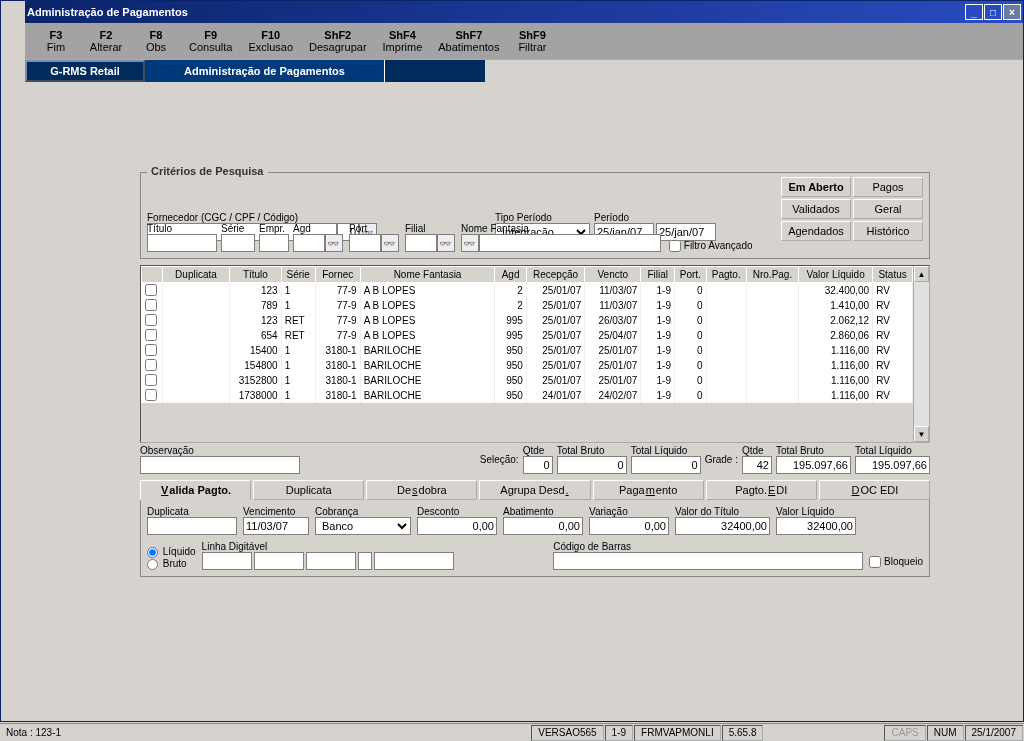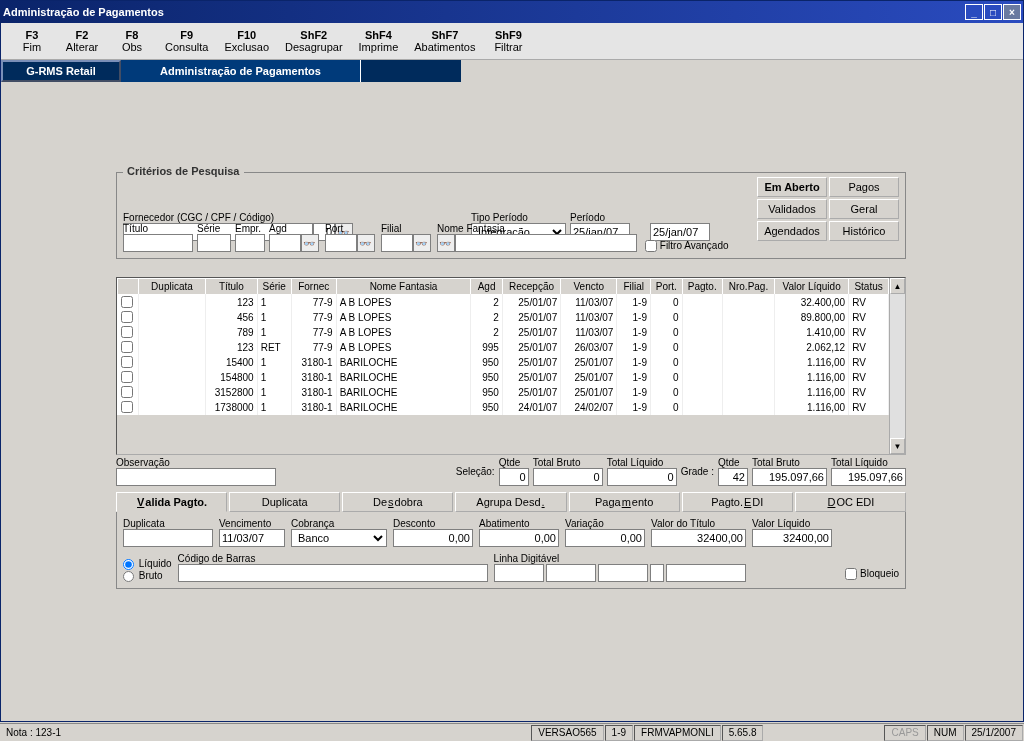--- a/index.html
+++ b/index.html
@@ -10,20 +10,21 @@
   background: #d6d3ce;
   width: 1024px;
   height: 741px;
   overflow: hidden;
 }
 .window {
   width: 1024px;
   height: 722px;
   border: 1px solid #0a246a;
   background: #d6d3ce;
+  padding-left: 24px;
 }
 .titlebar {
   background: linear-gradient(to right, #0a246a, #2a4bbf);
   height: 22px;
   display: flex;
   align-items: center;
   justify-content: space-between;
   padding: 0 2px;
   color: #fff;
   font-weight: bold;
@@ -33,21 +34,21 @@
   width: 18px; height: 16px;
   background: #2a4bbf;
   border: 1px solid #fff;
   display: inline-flex;
   align-items: center;
   justify-content: center;
   color: #fff;
   font-size: 10px;
 }
 .menubar {
-  background: #e5e5e5;
+  background: #a3a3a3;
   display: flex;
   border-bottom: 1px solid #aaa;
   padding: 4px 6px;
 }
 .menu-item {
   text-align: center;
   padding: 2px 8px;
   min-width: 50px;
 }
 .menu-item .key { font-weight: bold; }
@@ -70,21 +71,21 @@
 .topbar .seg3 { width: 240px; background: #003a7a; }
 .inner {
   margin: 90px auto 0 115px;
   width: 790px;
   background: #d6d3ce;
 }
 .groupbox {
   border: 1px solid #888;
   padding: 4px 6px 6px 6px;
   position: relative;
-  margin-bottom: 18px;
+  margin-bottom: 6px;
 }
 .group-title {
   position: absolute;
   top: -8px;
   left: 6px;
   background: #d6d3ce;
   padding: 0 4px;
   font-weight: bold;
   font-size: 11px;
   color: #333;
@@ -289,21 +290,21 @@
         </div>
         <div style="width:110px"></div>
         <div class="col" style="width:95px">
           <span class="label">Tipo Período</span>
           <select class="dd">
             <option>Integração</option>
           </select>
         </div>
         <div class="col" style="width:130px">
           <span class="label">Período</span>
-          <div style="display:flex;gap:20px">
+          <div style="display:flex;gap:2px">
             <input class="txt" style="width: 60px;" value="25/jan/07">
             <input class="txt" style="width: 60px;" value="25/jan/07">
           </div>
         </div>
         <div class="btn-grid">
           <button class="btn" style="font-weight:bold">Em Aberto</button>
           <button class="btn">Pagos</button>
           <button class="btn">Validados</button>
           <button class="btn">Geral</button>
           <button class="btn">Agendados</button>
@@ -394,37 +395,20 @@
                 <td class="r">1-9</td>
                 <td class="r">0</td>
                 <td class="r"></td>
                 <td class="r"></td>
                 <td class="r">32.400,00</td>
                 <td class="">RV</td>
               </tr>
               <tr>
                 <td><input type="checkbox" style=""></td>
                 <td class=""></td>
-                <td class="r">456</td>
-                <td class="">1</td>
-                <td class="r">77-9</td>
-                <td class="">A B LOPES</td>
-                <td class="r">2</td>
-                <td class="r">25/01/07</td>
-                <td class="r">11/03/07</td>
-                <td class="r">1-9</td>
-                <td class="r">0</td>
-                <td class="r"></td>
-                <td class="r"></td>
-                <td class="r">89.800,00</td>
-                <td class="">RV</td>
-              </tr>
-              <tr>
-                <td><input type="checkbox" style=""></td>
-                <td class=""></td>
                 <td class="r">789</td>
                 <td class="">1</td>
                 <td class="r">77-9</td>
                 <td class="">A B LOPES</td>
                 <td class="r">2</td>
                 <td class="r">25/01/07</td>
                 <td class="r">11/03/07</td>
                 <td class="r">1-9</td>
                 <td class="r">0</td>
                 <td class="r"></td>
@@ -440,20 +424,37 @@
                 <td class="r">77-9</td>
                 <td class="">A B LOPES</td>
                 <td class="r">995</td>
                 <td class="r">25/01/07</td>
                 <td class="r">26/03/07</td>
                 <td class="r">1-9</td>
                 <td class="r">0</td>
                 <td class="r"></td>
                 <td class="r"></td>
                 <td class="r">2.062,12</td>
+                <td class="">RV</td>
+              </tr>
+              <tr>
+                <td><input type="checkbox" style=""></td>
+                <td class=""></td>
+                <td class="r">654</td>
+                <td class="">RET</td>
+                <td class="r">77-9</td>
+                <td class="">A B LOPES</td>
+                <td class="r">995</td>
+                <td class="r">25/01/07</td>
+                <td class="r">25/04/07</td>
+                <td class="r">1-9</td>
+                <td class="r">0</td>
+                <td class="r"></td>
+                <td class="r"></td>
+                <td class="r">2.860,06</td>
                 <td class="">RV</td>
               </tr>
               <tr>
                 <td><input type="checkbox" style=""></td>
                 <td class=""></td>
                 <td class="r">15400</td>
                 <td class="">1</td>
                 <td class="r">3180-1</td>
                 <td class="">BARILOCHE</td>
                 <td class="r">950</td>
@@ -607,34 +608,34 @@
         <div class="col" style="width:80px">
             <span class="label">Valor Líquido</span>
             <input class="txt readonly r" value="32400,00" style="">
           </div>
       </div>
       <div class="detail-row2">
         <div class="radio-group">
           <label><input type="radio" name="lb" checked="" style=""> <span>Líquido</span></label>
           <label><input type="radio" name="lb" style=""> <span>Bruto</span></label>
         </div>
-        <div class="col" style="width:310px">
-            <span class="label">Código de Barras</span>
-            <input class="txt" style="">
-          </div>
         <div class="col" style="flex:1">
           <span class="label">Linha Digitável</span>
           <div style="display:flex;gap:2px">
             <input class="txt" style="width: 50px;">
             <input class="txt" style="width: 50px;">
             <input class="txt" style="width: 50px;">
             <input class="txt" style="width: 14px;">
             <input class="txt" style="width: 80px;">
           </div>
         </div>
+        <div class="col" style="width:310px">
+            <span class="label">Código de Barras</span>
+            <input class="txt" style="">
+          </div>
         <label style="font-size:10px;margin-bottom:2px"><input type="checkbox" style=""> <span>Bloqueio</span></label>
       </div>
     </div>
 
   </div>
 </div>
 
 <div class="statusbar">
   <div class="cell" style="flex:1;border:none">Nota : 123-1</div>
   <div class="cell">VERSAO565</div>

